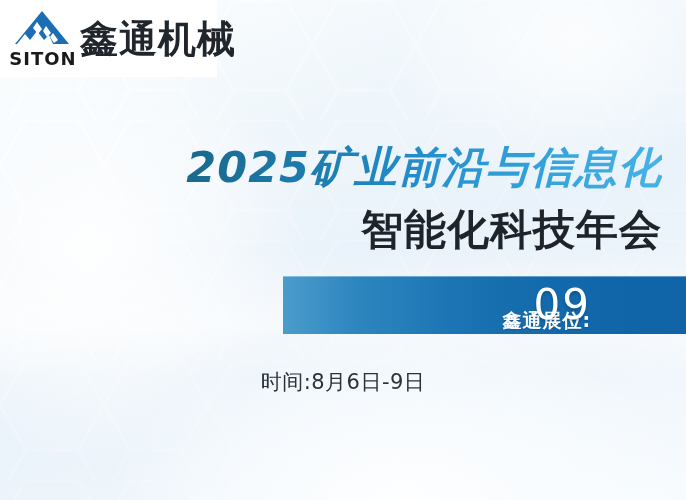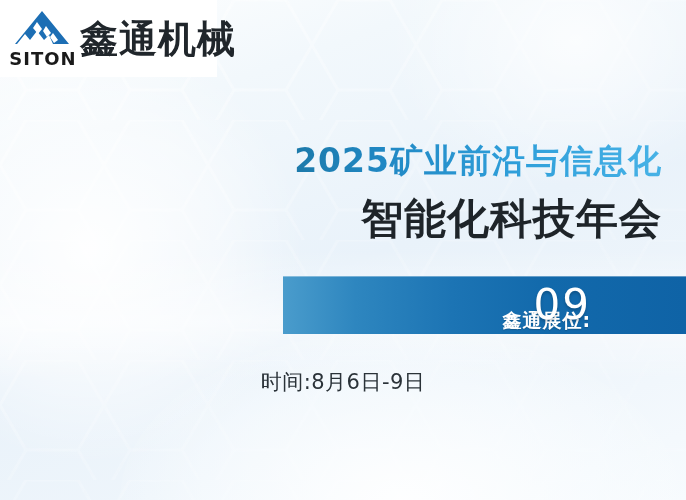--- a/index.html
+++ b/index.html
@@ -110,29 +110,30 @@
 
   
   #title-wrap {
     position: absolute;
     left: 0;
     right: 24px;
     top: 143px;
     text-align: right;
   }
   #title-line1 {
-    font-size: 33px;
+    font-size: 43px;
     font-weight: bold;
     line-height: 1.12;
     letter-spacing: 1px;
     white-space: nowrap;
     background: linear-gradient(90deg, #12525e 0%, #175c73 14%, #1a6f96 34%, #2088c4 58%, #2f9fda 78%, #47b2e6 100%);
     -webkit-background-clip: text;
     background-clip: text;
     color: transparent;
+    font-style: italic;
     -webkit-text-fill-color: transparent;
   }
   #title-line2 {
     font-size: 42px;
     font-weight: bold;
     line-height: 1.18;
     letter-spacing: 1px;
     white-space: nowrap;
     color: #1e2429;
     margin-top: 14px;

